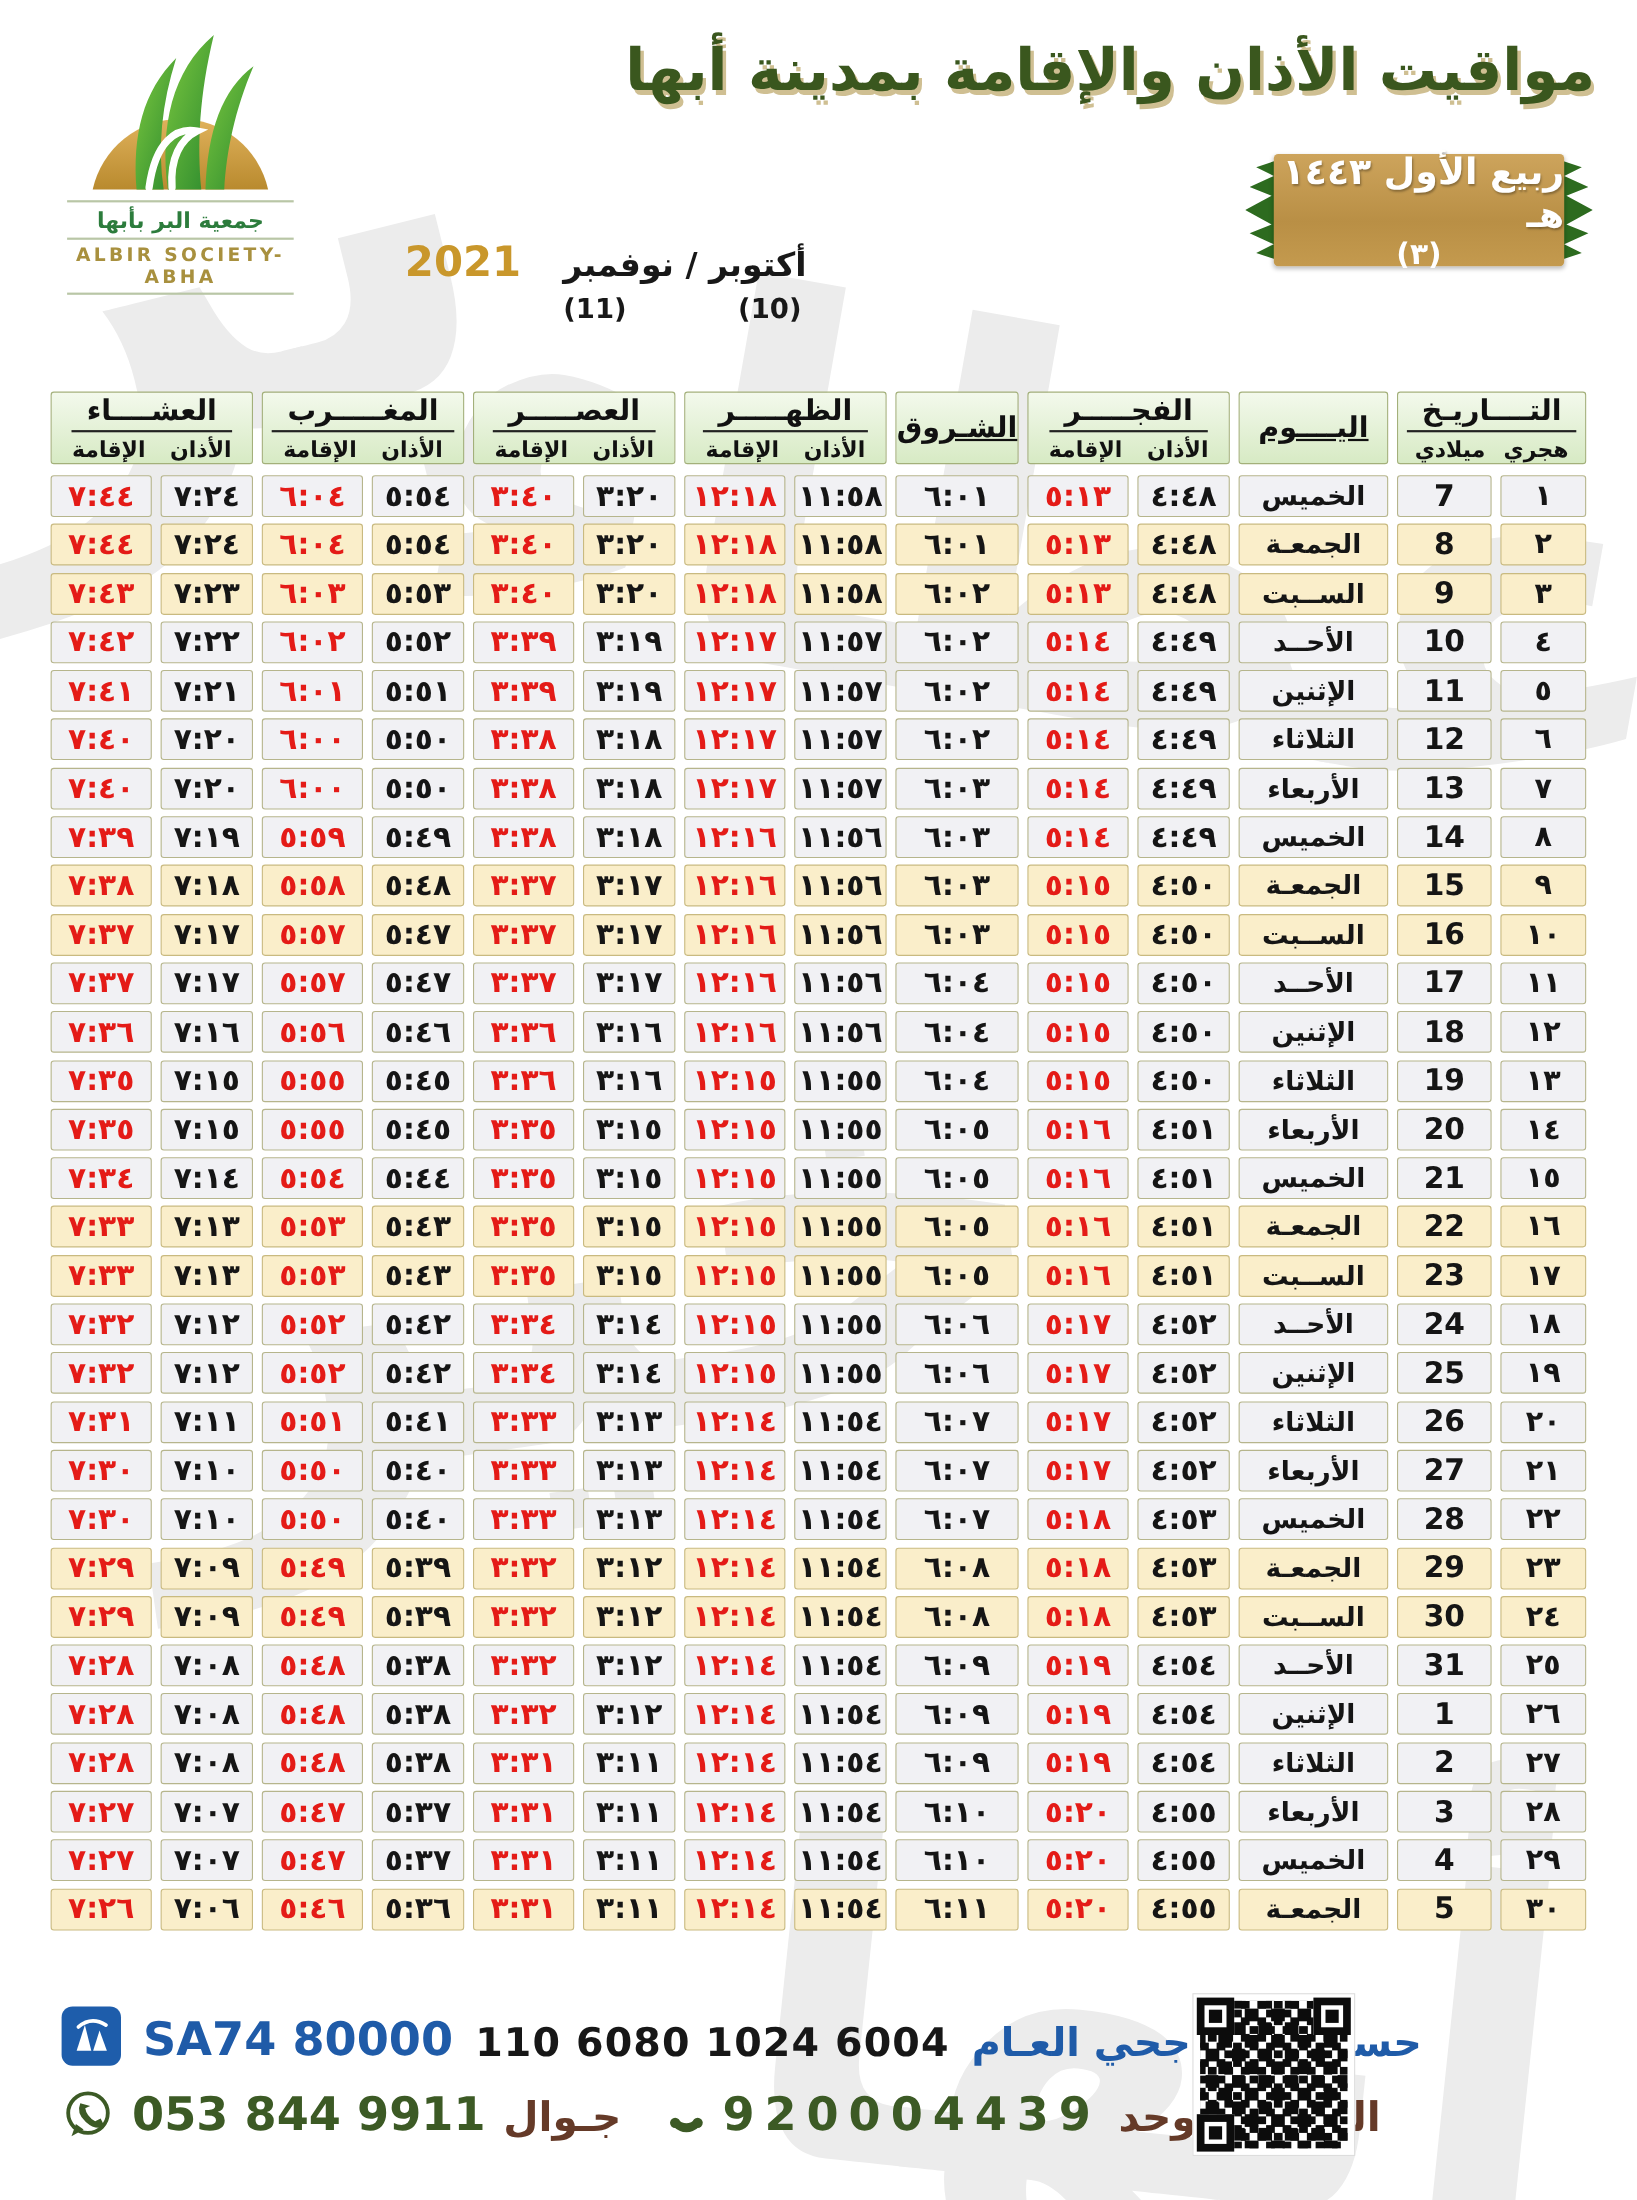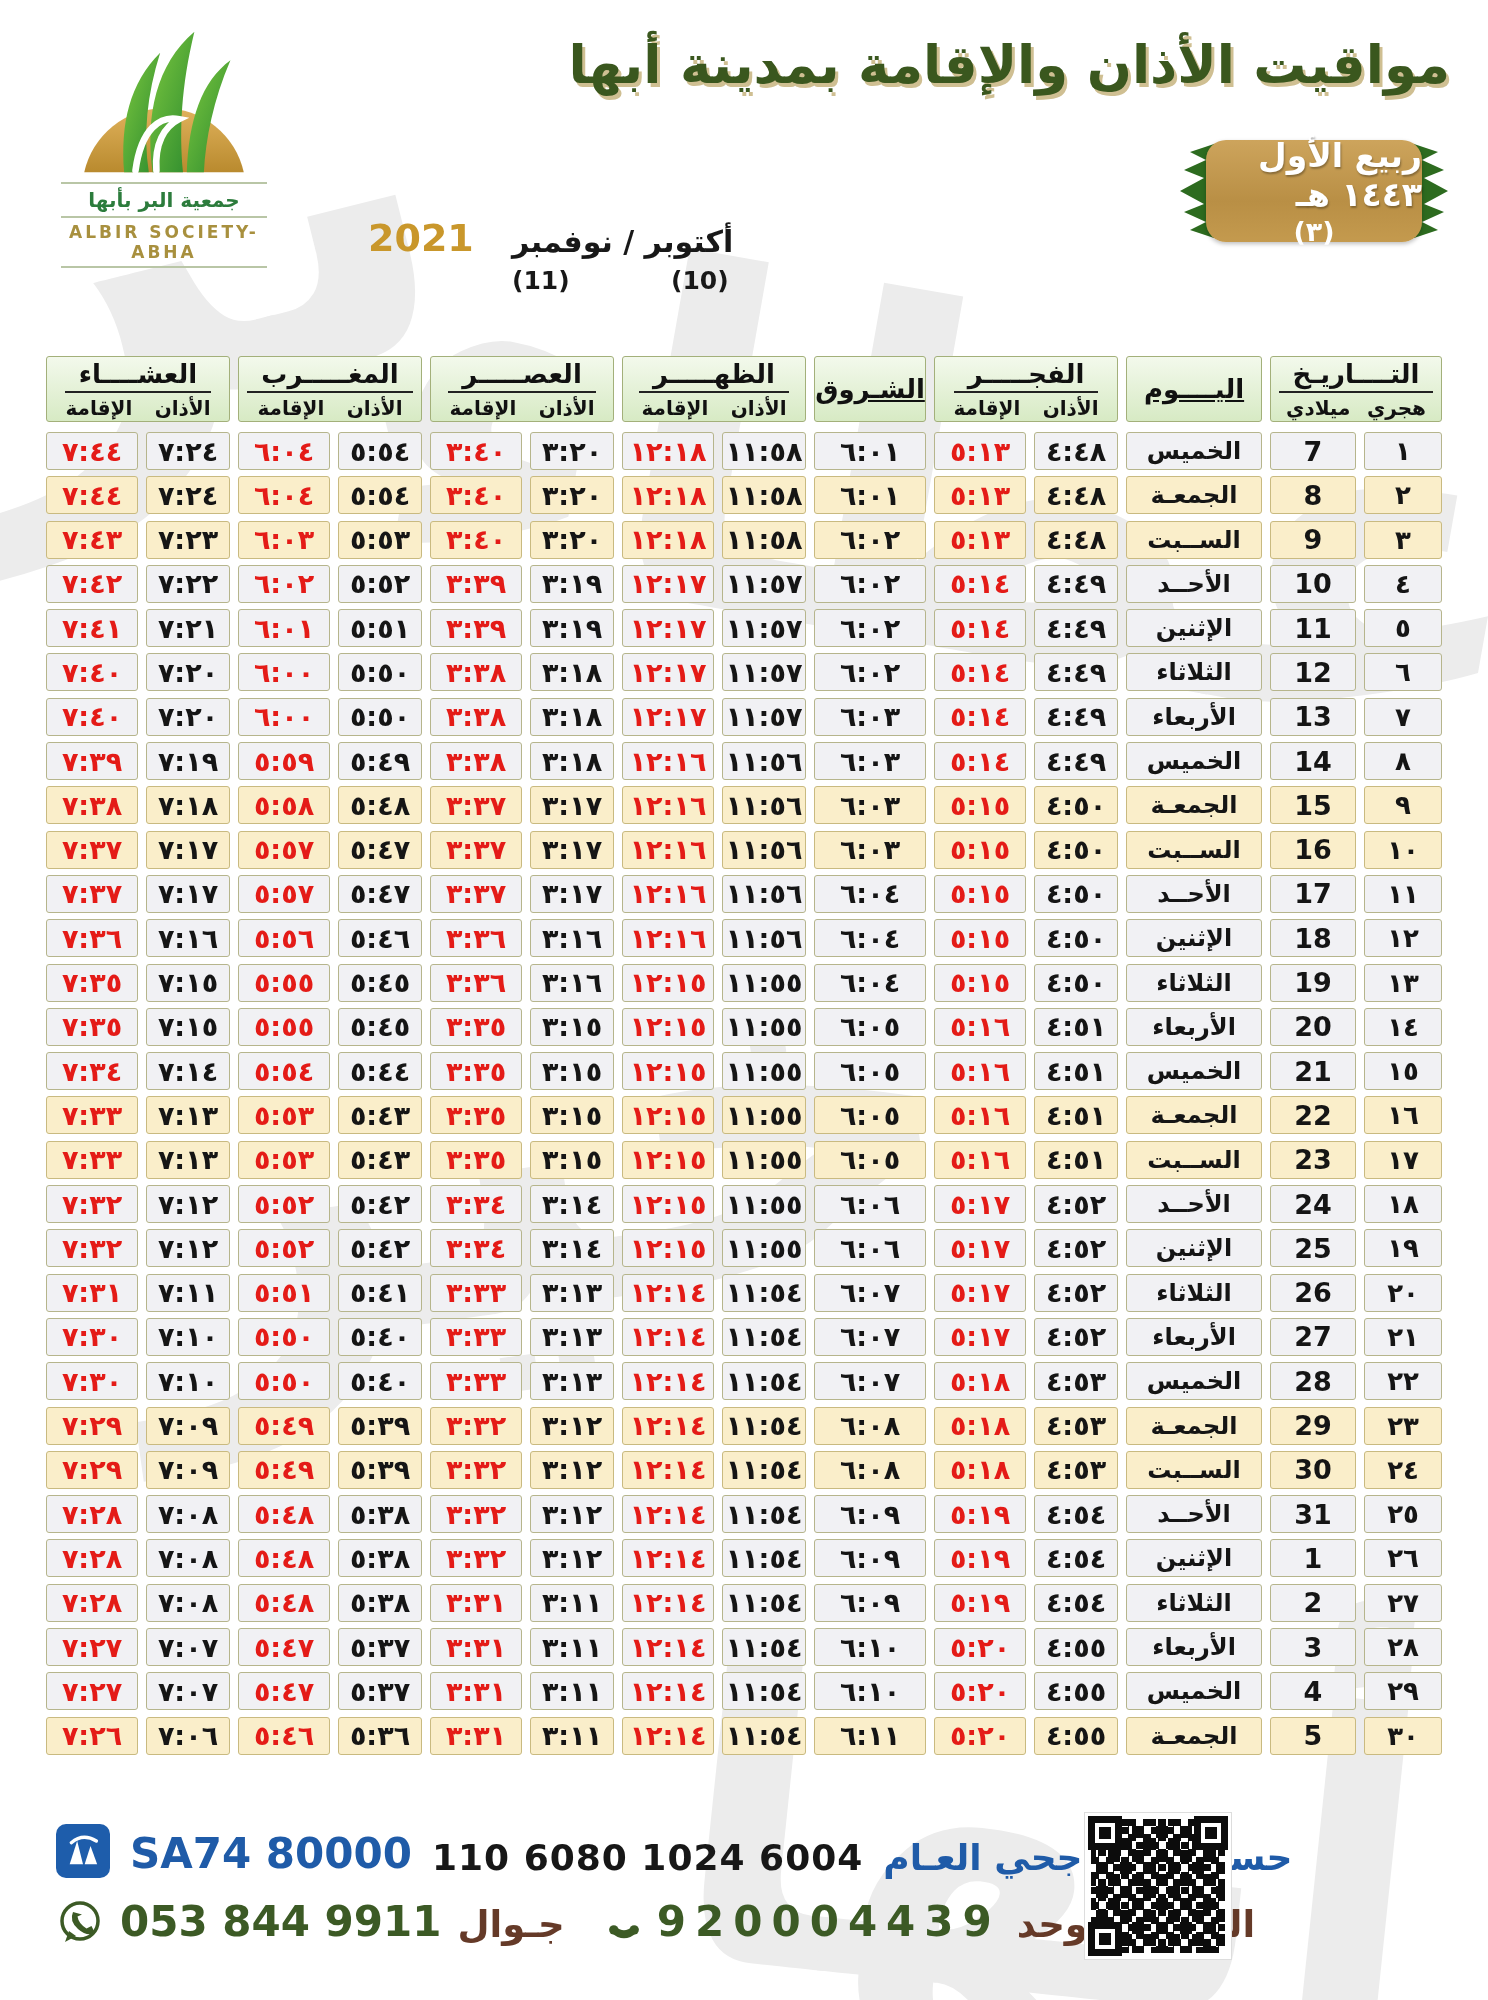--- a/index.html
+++ b/index.html
@@ -20,23 +20,23 @@
     position:absolute;right:38px;top:34px;direction:rtl;
     font-size:53px;font-weight:bold;color:#3a571e;
     text-shadow:3px 4px 0 #cfbf92;white-space:nowrap;
   }
   .year{position:absolute;left:368px;top:216px;font-size:38px;font-weight:bold;color:#c9972b;}
   .months{position:absolute;left:512px;top:224px;direction:rtl;font-size:30px;font-weight:bold;color:#181818;white-space:nowrap;}
   .mnum{position:absolute;font-size:25px;font-weight:bold;color:#181818;}
   .mnum.n11{left:512px;top:266px;}
   .mnum.n10{left:671px;top:266px;}
   .badge{
-    position:absolute;right:66px;top:140px;width:216px;height:102px;
+    position:absolute;right:66px;top:140px;width:264px;height:102px;
     background:linear-gradient(180deg,#cda45c,#b98f45 60%,#c49a4e);
-    border-radius:20px;display:flex;flex-direction:column;align-items:center;justify-content:center;
+    border-radius:4px;display:flex;flex-direction:column;align-items:center;justify-content:center;
     box-shadow:0 2px 4px rgba(0,0,0,.25);
   }
   .badge .l1{font-size:33px;font-weight:bold;color:#ffffff;direction:rtl;text-shadow:1px 2px 2px rgba(0,0,0,.3);}
   .badge .l2{font-size:27px;font-weight:bold;color:#ffffff;margin-top:2px;}
   .leaf{position:absolute;top:4px;height:94px;width:34px;z-index:-1;}
   .leaf.left{left:-26px;}
   .leaf.right{right:-26px;transform:scaleX(-1);}
   
   .tgrid{
     position:absolute;left:46px;width:1396px;display:grid;direction:rtl;

